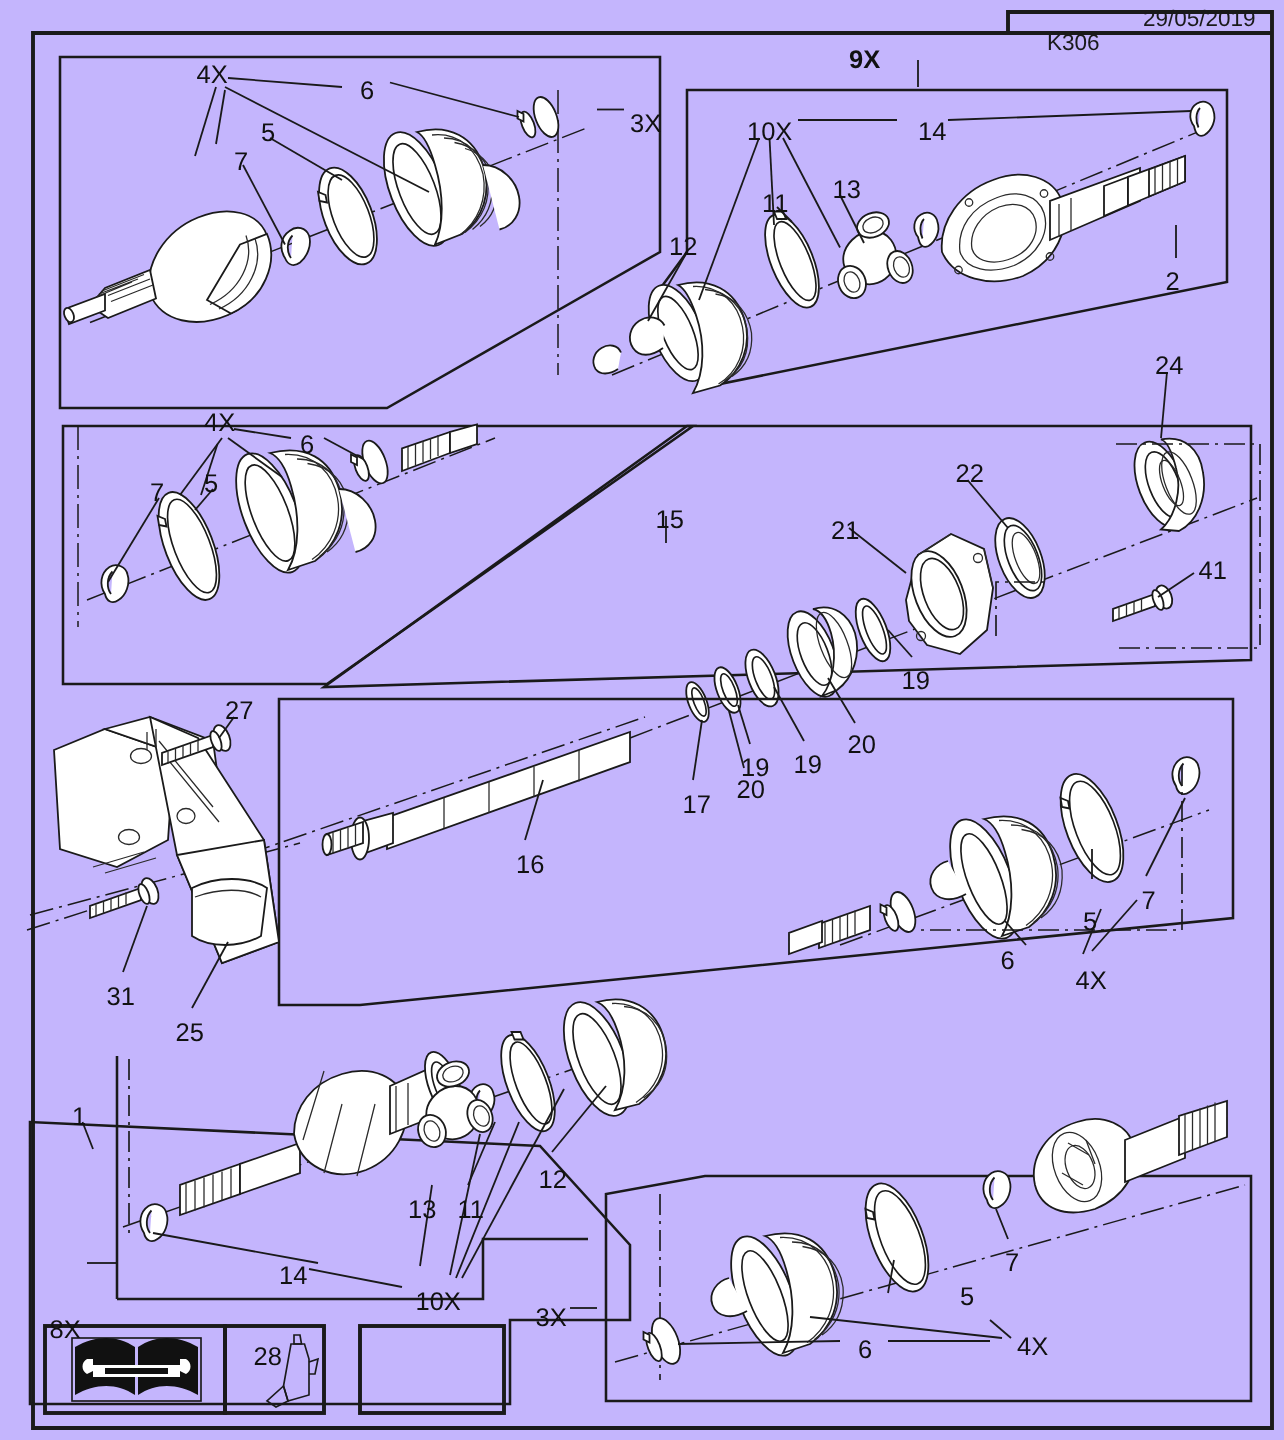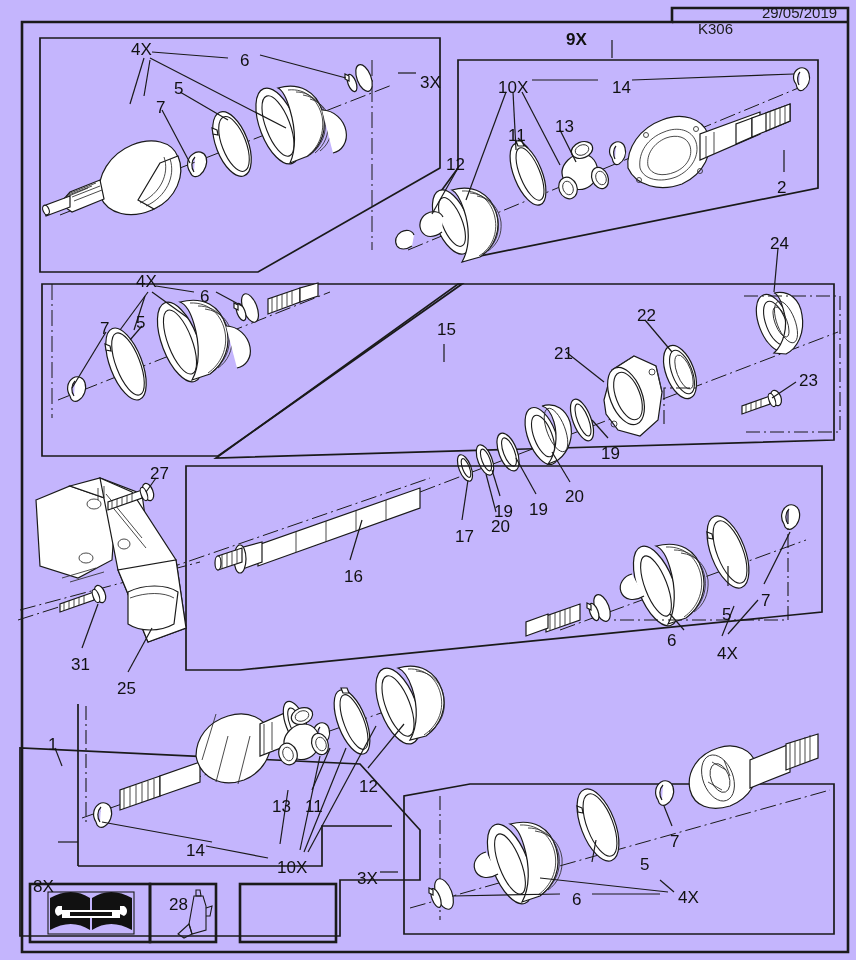--- a/index.html
+++ b/index.html
@@ -547,24 +547,24 @@
       <div class="lbl" style="left: 612px; top: 78px;">14</div>
       <div class="lbl" style="left: 508px; top: 126px;">11</div>
       <div class="lbl" style="left: 555px; top: 117px;">13</div>
       <div class="lbl" style="left: 446px; top: 155px;">12</div>
       <div class="lbl" style="left: 777px; top: 178px;">2</div>
       <div class="lbl" style="left: 136px; top: 272px;">4X</div>
       <div class="lbl" style="left: 200px; top: 287px;">6</div>
       <div class="lbl" style="left: 136px; top: 313px;">5</div>
       <div class="lbl" style="left: 100px; top: 319px;">7</div>
       <div class="lbl" style="left: 770px; top: 234px;">24</div>
-      <div class="lbl" style="left: 437px; top: 320px;">15</div>
+      <div class="lbl" style="left: 437px; top: 337px;">15</div>
       <div class="lbl" style="left: 637px; top: 306px;">22</div>
       <div class="lbl" style="left: 554px; top: 344px;">21</div>
-      <div class="lbl" style="left: 799px; top: 371px;">23</div>
+      <div class="lbl" style="left: 799px; top: 371px;">41</div>
       <div class="lbl" style="left: 601px; top: 444px;">19</div>
       <div class="lbl" style="left: 565px; top: 487px;">20</div>
       <div class="lbl" style="left: 529px; top: 500px;">19</div>
       <div class="lbl" style="left: 494px; top: 502px;">19</div>
       <div class="lbl" style="left: 491px; top: 517px;">20</div>
       <div class="lbl" style="left: 455px; top: 527px;">17</div>
       <div class="lbl" style="left: 150px; top: 464px;">27</div>
       <div class="lbl" style="left: 344px; top: 567px;">16</div>
       <div class="lbl" style="left: 71px; top: 655px;">31</div>
       <div class="lbl" style="left: 117px; top: 679px;">25</div>

